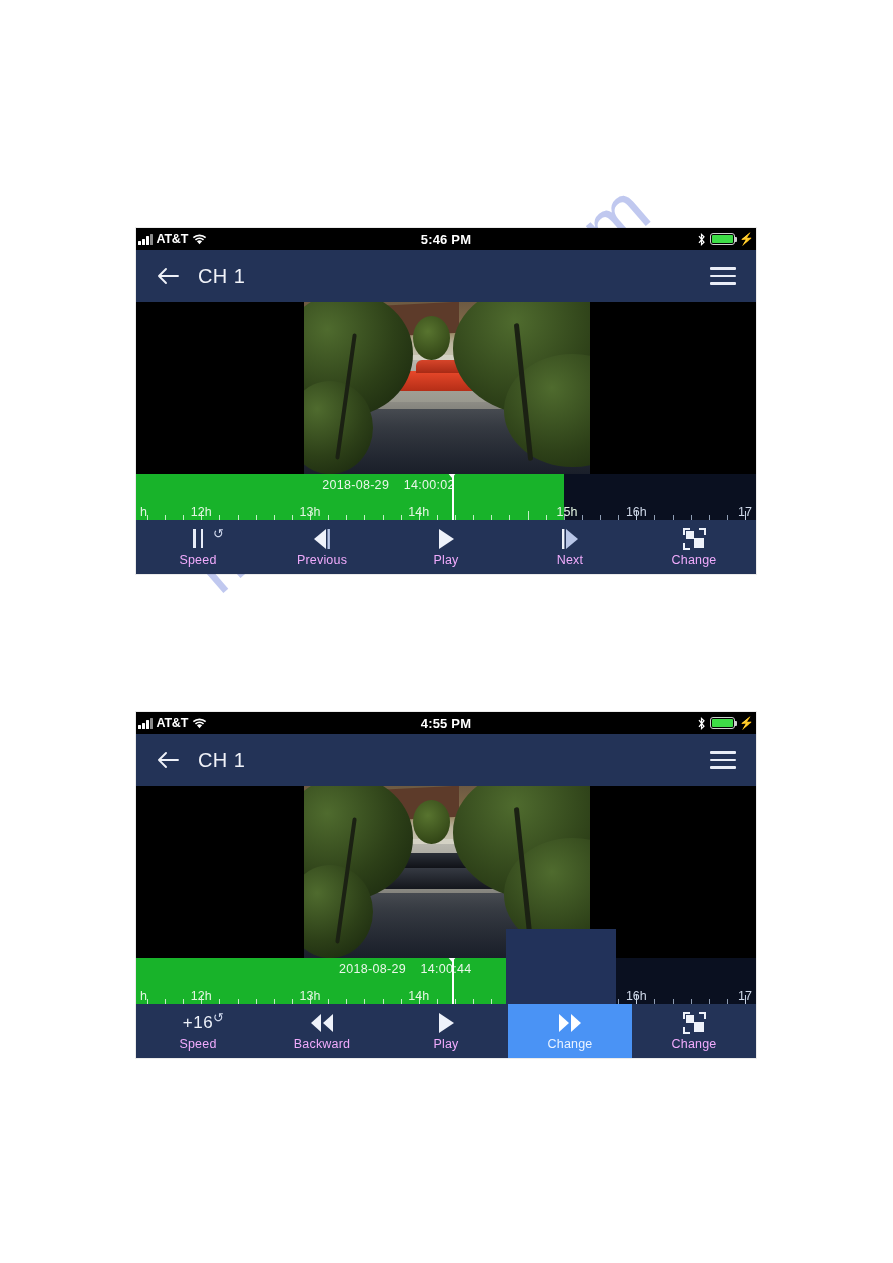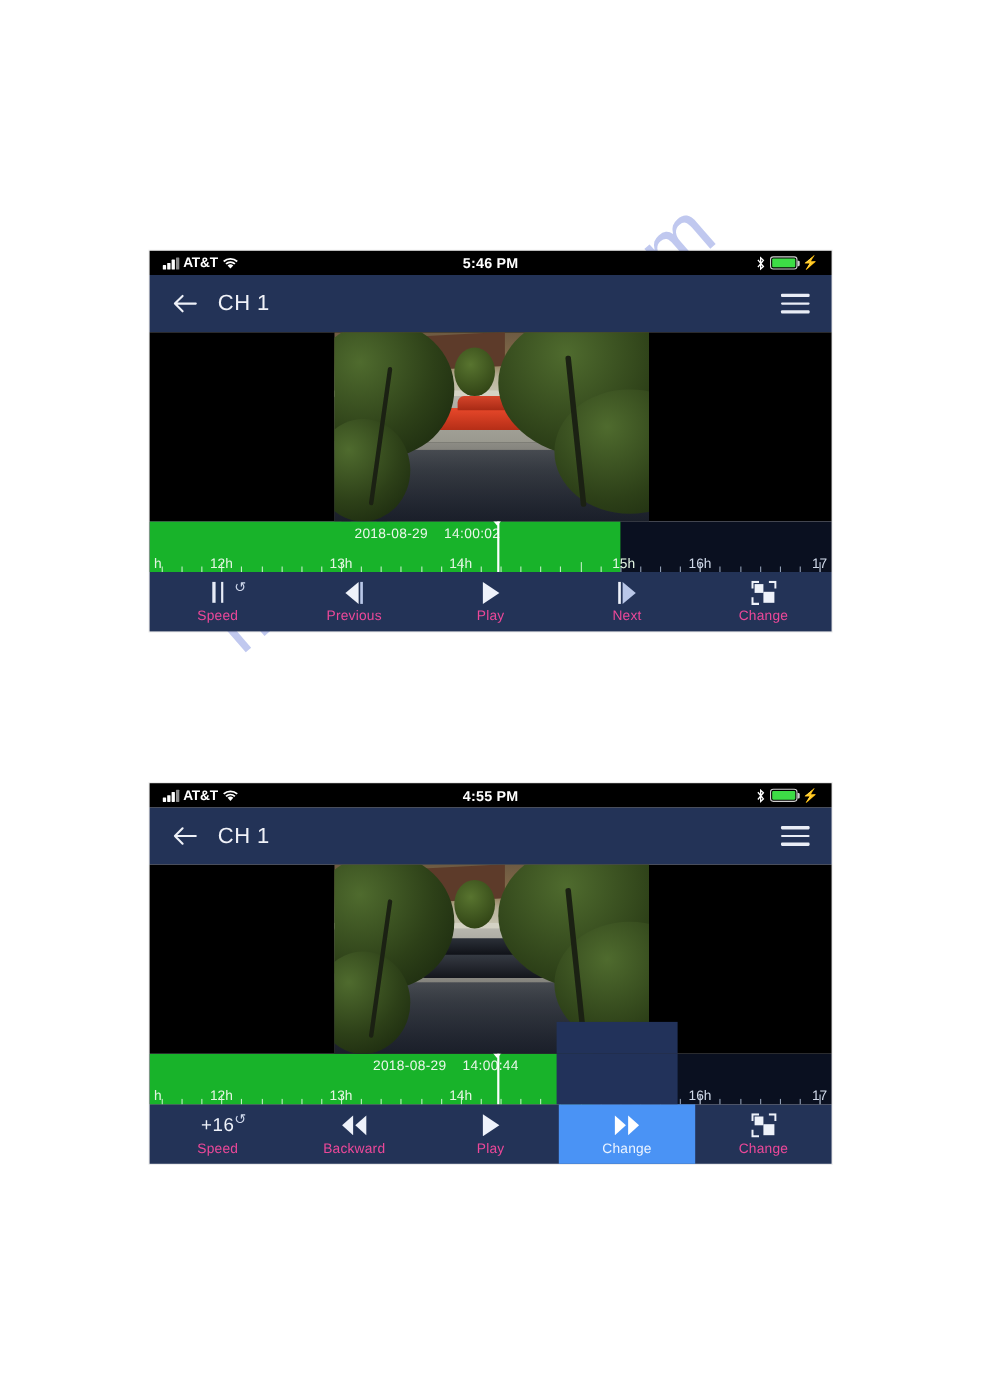--- a/index.html
+++ b/index.html
@@ -39,21 +39,21 @@
   #shot-1 { top: 228px; }
   #shot-2 { top: 712px; }
 
   
   .statusbar {
     height: 22px;
     background: #000000;
     color: #ffffff;
     display: flex;
     align-items: center;
-    padding: 0 12px;
+    padding: 0 2px;
     font-size: 12.5px;
     font-weight: bold;
     position: relative;
   }
   .sb-left { display: flex; align-items: center; gap: 4px; }
   .sb-center {
     position: absolute; left: 0; right: 0; text-align: center;
     font-size: 13px; font-weight: bold; letter-spacing: .2px;
   }
   .sb-right {
@@ -219,21 +219,21 @@
     gap: 3px;
     color: #e7ecf7;
     position: relative;
     cursor: pointer;
   }
   .ctrl.active { background: #4a93f5; }
   .ctrl-glyph {
     height: 22px; display:flex; align-items:center; justify-content:center;
     font-size: 18px; line-height: 1;
   }
-  .ctrl-label { font-size: 12.5px; color: #ec4899; letter-spacing: .2px; }
+  .ctrl-label { font-size: 12.5px; color: #f0abfc; letter-spacing: .2px; }
   .ctrl.active .ctrl-label { color: #eaf3ff; }
   .speed-val { font-size: 17px; letter-spacing: .5px; color: #eef2fa; }
   .pause-bars { display:flex; gap:5px; }
   .pause-bars i { display:block; width:2.6px; height:19px; background:#e7ecf7; }
   .loop-icon {
     position: absolute; left: 62%; top: 6px;
     font-size: 13px; color: #cdd6ea;
   }
 
   

